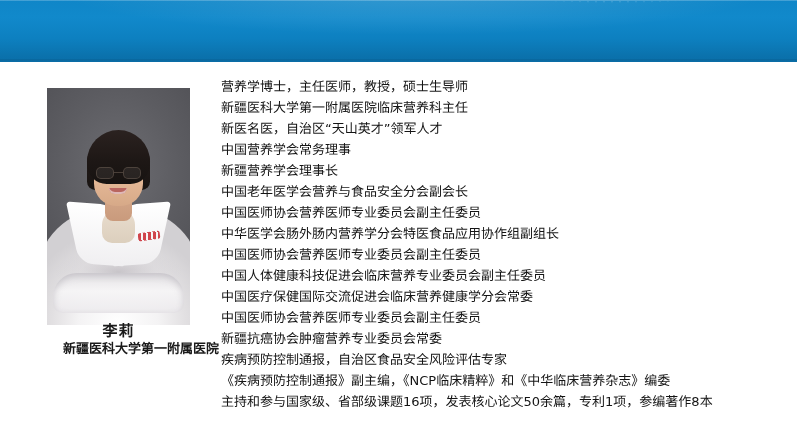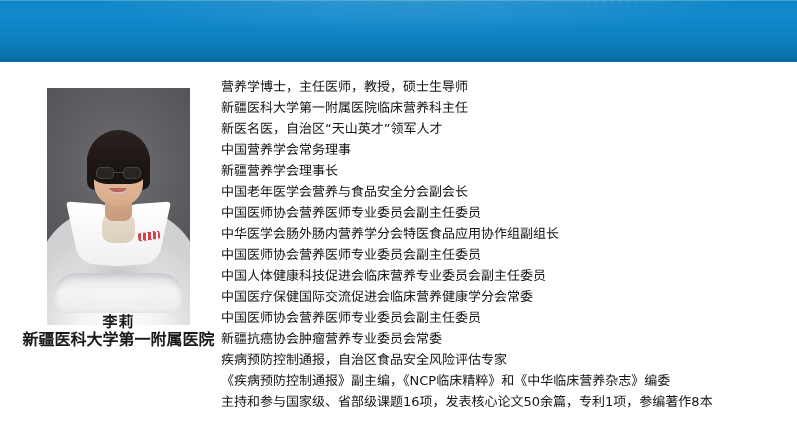--- a/index.html
+++ b/index.html
@@ -255,44 +255,44 @@
     width: 18px;
     height: 6px;
     background: #b9655f;
     border-radius: 0 0 9px 9px;
     box-shadow: inset 0 -2px 0 rgba(255,255,255,0.55);
   }
 
   .portrait-caption {
     position: absolute;
     left: 0;
-    top: 225px;
+    top: 234px;
     width: 143px;
     text-align: center;
   }
   .caption-name {
     font-family: "DejaVu Sans", "Liberation Sans", sans-serif;
     font-size: 15px;
     font-weight: bold;
     color: #1a1a1a;
     letter-spacing: 1px;
     line-height: 18px;
     white-space: nowrap;
   }
   .caption-affil {
     font-family: "DejaVu Sans", "Liberation Sans", sans-serif;
-    font-size: 16px;
+    font-size: 13px;
     font-weight: bold;
     color: #1a1a1a;
     line-height: 16px;
     margin-top: 1px;
     white-space: nowrap;
     margin-left: -29px;
     width: 201px;
-    text-align: center;
+    text-align: right;
   }
 
   
   .credentials {
     position: absolute;
     left: 221px;
     top: 76px;
     width: 576px;
   }
   .cred-line {

